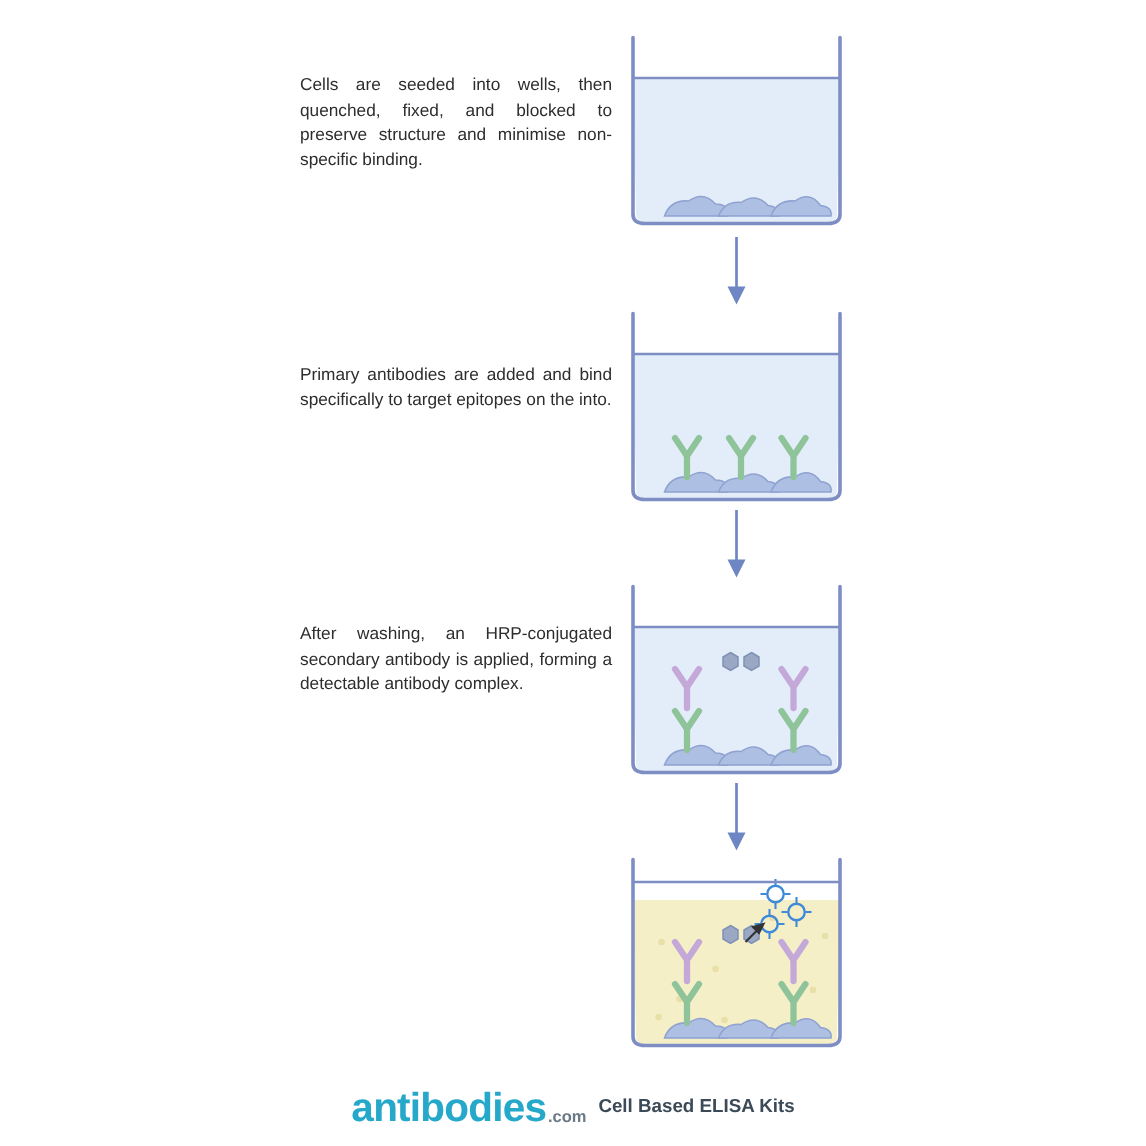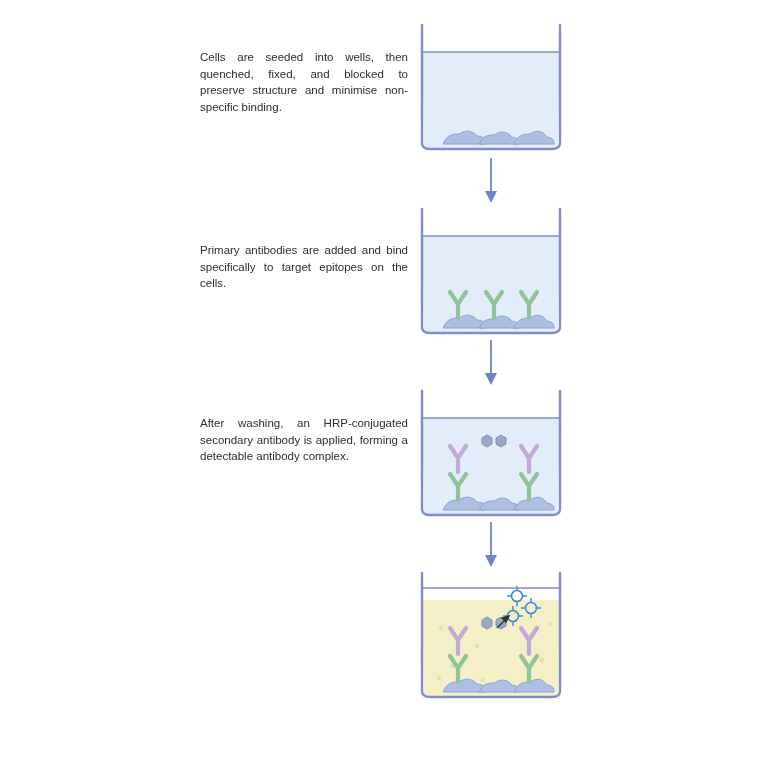--- a/index.html
+++ b/index.html
@@ -125,21 +125,21 @@
   </div>
 
   <div class="arrow" style="top:158px;">
     <svg width="148" height="50" viewBox="0 0 148 50" xmlns="http://www.w3.org/2000/svg">
       <line x1="74" y1="0" x2="74" y2="36" stroke="#6f86c4" stroke-width="1.8"></line>
       <path d="M68 33 L74 45 L80 33 Z" fill="#6f86c4"></path>
     </svg>
   </div>
 
   <div class="step" style="top:204px;height:132px;">
-    <div class="step-text" style="top:38px;">Primary antibodies are added and bind specifically to target epitopes on the cells.</div>
+    <div class="step-text" style="top:38px;">Primary antibodies are added and bind specifically to target epitopes on the into.</div>
     <div class="well-wrap" style="top:0;">
       <div class="well">
         <svg width="148" height="132" viewBox="0 0 148 132" xmlns="http://www.w3.org/2000/svg">
           <path d="M5 32 L143 32 L141 123 Q141 128 135 128 L13 128 Q7 128 7 123 Z" fill="#e3edf9"></path>
           <g fill="#aebfe4" stroke="#8fa2d0" stroke-width="1">
             <path d="M26 124 q4 -11 16 -10 q10 -7 18 2 q9 0 8 8 z"></path>
             <path d="M62 124 q4 -10 15 -9 q10 -7 18 2 q8 1 7 7 z"></path>
             <path d="M97 124 q4 -11 16 -10 q10 -7 17 3 q8 1 7 7 z"></path>
           </g>
 
@@ -251,14 +251,21 @@
             <line x1="80" y1="60" x2="90" y2="50"></line>
             <path d="M92 48 L85 50 L89 54 Z"></path>
           </g>
           <path d="M5 5 L5 123 Q5 129 13 129 L135 129 Q143 129 143 123 L143 5" fill="none" stroke="#7e8ec4" stroke-width="2.4" stroke-linecap="round"></path>
           <line x1="5" y1="20" x2="143" y2="20" stroke="#7e8ec4" stroke-width="1.6"></line>
         </svg>
       </div>
     </div>
   </div>
 
+  <div class="footer">
+    <div class="brand">
+      <span class="brand-main">antibodies</span>
+      <span class="brand-dot">.com</span>
+    </div>
+    <div class="footer-caption">Cell Based ELISA Kits</div>
+  </div>
 
 </div>
 
 </body></html>

